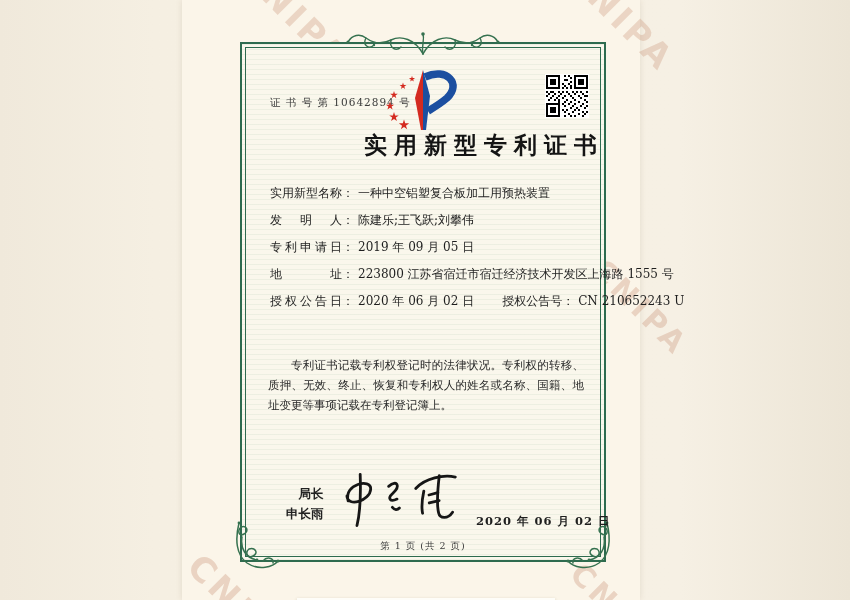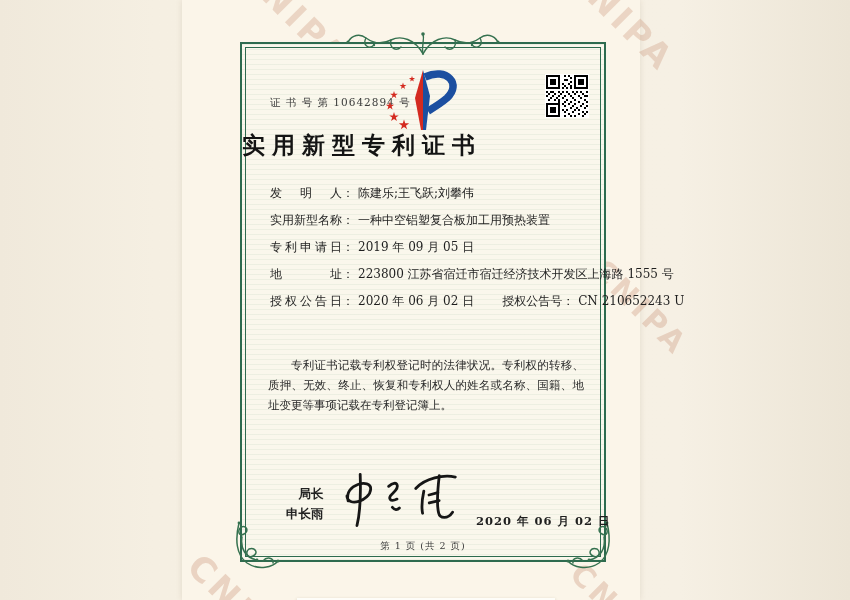--- a/index.html
+++ b/index.html
@@ -28,21 +28,21 @@
       #faf7ec;
   }
   .frame-inner{
     position:absolute;left:3px;top:3px;right:3px;bottom:3px;
     border:1px solid #2e6b4f;pointer-events:none;
   }
   .cert-no{position:absolute;left:28px;top:20px;font-size:10.5px;letter-spacing:1px;color:#3c3c3c;margin-top:32px;}
   .logo{position:absolute;left:50%;top:24px;transform:translateX(-50%);}
   .qr{position:absolute;right:15px;top:30px;width:42px;height:42px;background:#fff;padding:1px;}
   .title{
-    position:absolute;left:0;right:0;top:86px;text-align:left;
+    position:absolute;left:0;right:0;top:86px;text-align:right;
     font-size:23px;font-weight:bold;color:#141414;letter-spacing:7px;white-space:nowrap;
   }
   .rows{position:absolute;left:28px;top:136px;right:16px;font-size:12px;color:#1e1e1e;}
   .row{height:27px;line-height:27px;white-space:nowrap;}
   .flabel{display:inline-block;width:72px;text-align:justify;text-align-last:justify;vertical-align:top;}
   .flabel2{display:inline-block;vertical-align:top;}
   .fcolon{display:inline-block;margin-right:4px;}
   .pair2{margin-left:28px;}
   .paras{position:absolute;left:26px;right:20px;top:312px;font-size:11.5px;line-height:1.72;color:#2a2a2a;text-align:justify;}
   .paras p{margin:0;text-indent:2em;}
@@ -170,24 +170,24 @@
         M9,18h1v1H9zM13,18h1v1h-1zM18,18h1v1h-1zM20,18h1v1h-1z
         M11,19h1v1h-1zM16,19h1v1h-1zM19,19h1v1h-1z
         M9,20h1v1H9zM12,20h1v1h-1zM14,20h1v1h-1zM18,20h1v1h-1z"></path>
     </g>
   </svg>
 
   <div class="title">实用新型专利证书</div>
 
   <div class="rows">
     <div class="row">
+      <span class="flabel">实用新型名称</span><span class="fcolon">：</span><span>一种中空铝塑复合板加工用预热装置</span>
+    </div>
+    <div class="row">
       <span class="flabel">发明人</span><span class="fcolon">：</span><span>陈建乐;王飞跃;刘攀伟</span>
-    </div>
-    <div class="row">
-      <span class="flabel">实用新型名称</span><span class="fcolon">：</span><span>一种中空铝塑复合板加工用预热装置</span>
     </div>
     <div class="row">
       <span class="flabel">专利申请日</span><span class="fcolon">：</span><span>2019 年 09 月 05 日</span>
     </div>
     <div class="row">
       <span class="flabel">地址</span><span class="fcolon">：</span><span>223800 江苏省宿迁市宿迁经济技术开发区上海路 1555 号</span>
     </div>
     <div class="row">
       <span class="flabel">授权公告日</span><span class="fcolon">：</span><span>2020 年 06 月 02 日</span><span class="pair2"><span class="flabel2">授权公告号</span><span class="fcolon">：</span><span>CN 210652243 U</span></span>
     </div>

